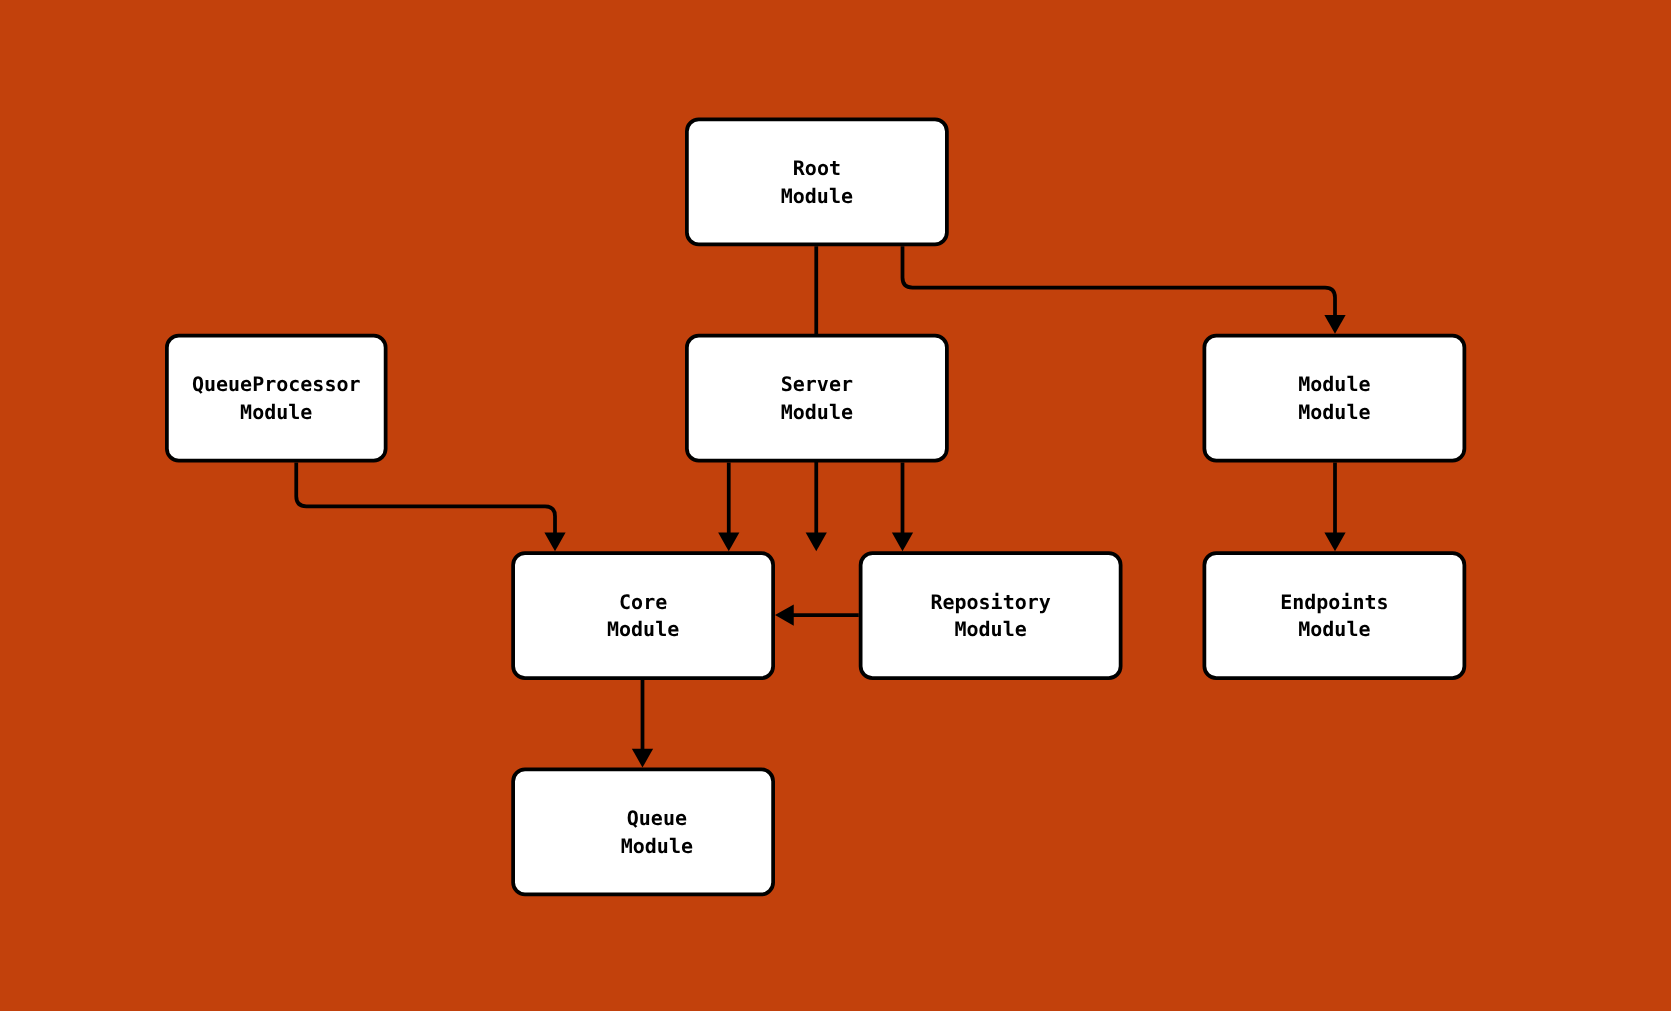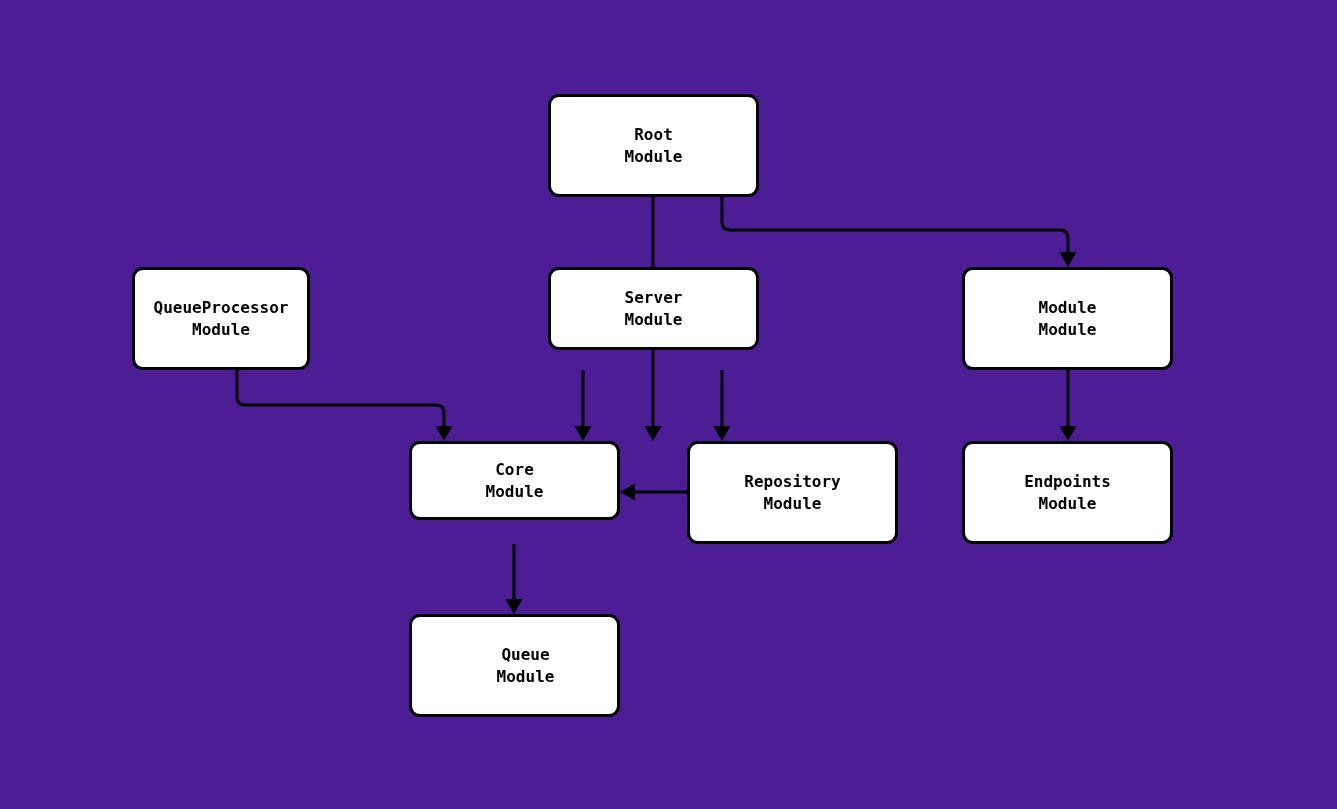--- a/index.html
+++ b/index.html
@@ -7,21 +7,21 @@
     padding: 0;
     background: #ffffff;
   }
   body {
     font-family: "DejaVu Sans Mono", "Liberation Mono", monospace;
   }
   #canvas {
     position: relative;
     width: 1337px;
     height: 809px;
-    background: #4c1d95;
+    background: #c2410c;
     overflow: hidden;
   }
   #edges {
     position: absolute;
     left: 0;
     top: 0;
     width: 1337px;
     height: 809px;
   }
   .node {
@@ -89,29 +89,29 @@
 
   <div id="nodes">
       <div class="node" style="left: 548px; top: 94px; width: 211px; height: 103px; border-color: rgb(0, 0, 0);">
         <div class="node-line" style="color: rgb(0, 0, 0);">Root</div>
         <div class="node-line" style="color: rgb(0, 0, 0);">Module</div>
       </div>
       <div class="node" style="left: 132px; top: 267px; width: 178px; height: 103px; border-color: rgb(0, 0, 0);">
         <div class="node-line" style="color: rgb(0, 0, 0);">QueueProcessor</div>
         <div class="node-line" style="color: rgb(0, 0, 0);">Module</div>
       </div>
-      <div class="node" style="left: 548px; top: 267px; width: 211px; height: 83px; border-color: rgb(0, 0, 0);">
+      <div class="node" style="left: 548px; top: 267px; width: 211px; height: 103px; border-color: rgb(0, 0, 0);">
         <div class="node-line" style="color: rgb(0, 0, 0);">Server</div>
         <div class="node-line" style="color: rgb(0, 0, 0);">Module</div>
       </div>
       <div class="node" style="left: 962px; top: 267px; width: 211px; height: 103px; border-color: rgb(0, 0, 0);">
         <div class="node-line" style="color: rgb(0, 0, 0);">Module</div>
         <div class="node-line" style="color: rgb(0, 0, 0);">Module</div>
       </div>
-      <div class="node" style="left: 409px; top: 441px; width: 211px; height: 79px; border-color: rgb(0, 0, 0);">
+      <div class="node" style="left: 409px; top: 441px; width: 211px; height: 103px; border-color: rgb(0, 0, 0);">
         <div class="node-line" style="color: rgb(0, 0, 0);">Core</div>
         <div class="node-line" style="color: rgb(0, 0, 0);">Module</div>
       </div>
       <div class="node" style="left: 687px; top: 441px; width: 211px; height: 103px; border-color: rgb(0, 0, 0);">
         <div class="node-line" style="color: rgb(0, 0, 0);">Repository</div>
         <div class="node-line" style="color: rgb(0, 0, 0);">Module</div>
       </div>
       <div class="node" style="left: 962px; top: 441px; width: 211px; height: 103px; border-color: rgb(0, 0, 0);">
         <div class="node-line" style="color: rgb(0, 0, 0);">Endpoints</div>
         <div class="node-line" style="color: rgb(0, 0, 0);">Module</div>

